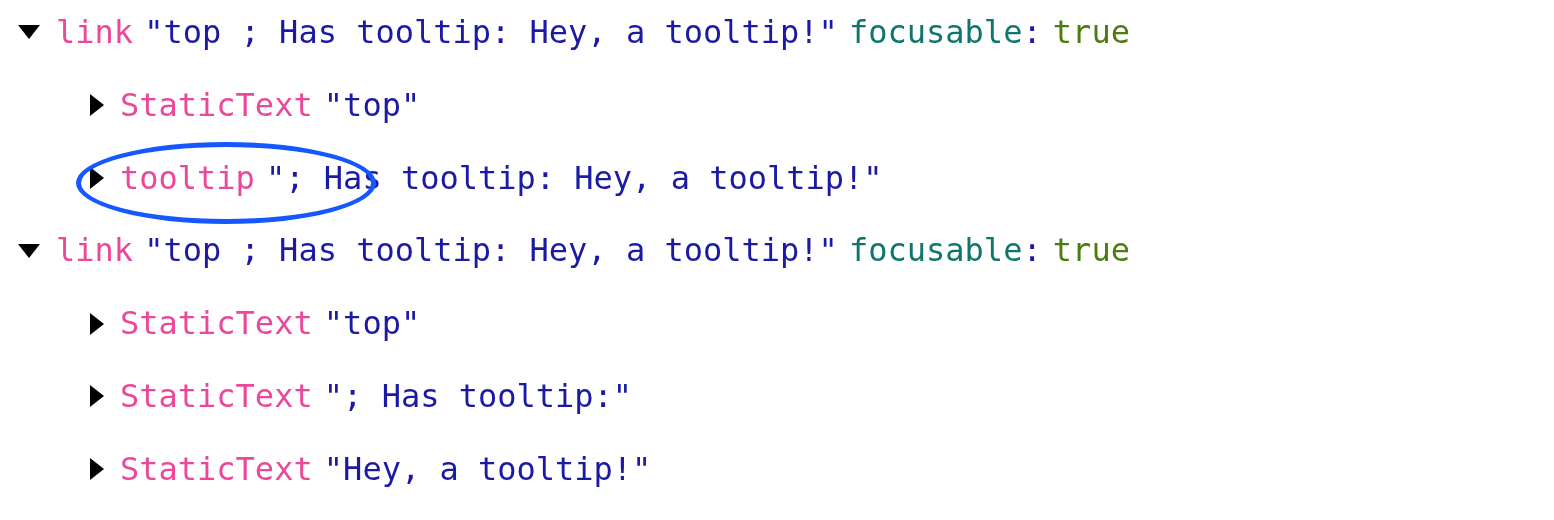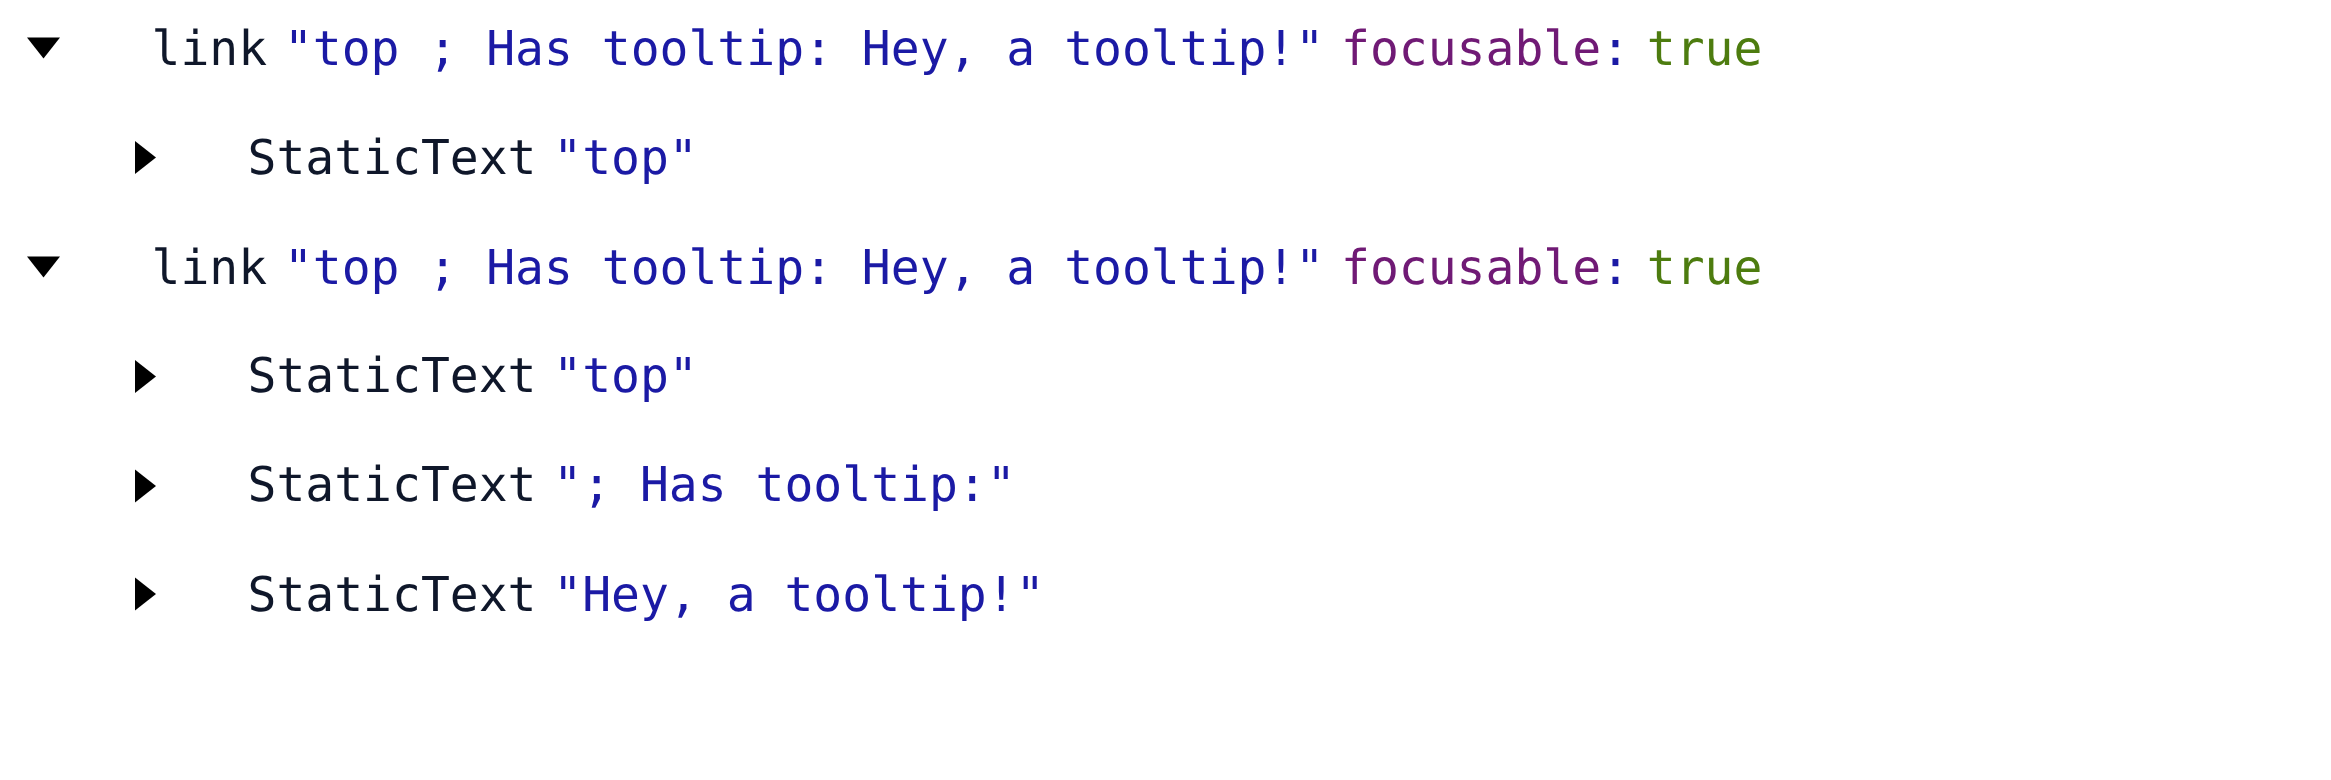--- a/index.html
+++ b/index.html
@@ -33,23 +33,23 @@
   .disclosure.open {
     border-left: 11px solid transparent;
     border-right: 11px solid transparent;
     border-top: 14px solid #000;
   }
   .disclosure.closed {
     border-top: 11px solid transparent;
     border-bottom: 11px solid transparent;
     border-left: 14px solid #000;
   }
-  .role   { color: #0f172a; margin-left: 45px; } 
+  .role   { color: #ec4899; } 
   .str    { color: #1b1aa5; } 
-  .prop   { color: #701a75; } 
+  .prop   { color: #0f766e; } 
   .val    { color: #4d7c0f; }
   .gap    { display:inline-block; width: 0.35em; }
   .circle-annot {
     position: absolute;
     border: 5px solid #1558ff;
     border-radius: 50%;
     pointer-events: none;
     z-index: 5;
     background: transparent;
   }
@@ -71,20 +71,27 @@
     <span class="val">true</span>
   </div>
 
   <div class="row indent-1">
     <span class="disclosure closed"></span>
     <span class="role">StaticText</span>
     <span class="gap"></span>
     <span class="str">"top"</span>
   </div>
 
+  <div class="row indent-1" id="row3">
+    <div class="circle-annot" style="left:58px; top:-14px; width:290px; height:72px;"></div>
+    <span class="disclosure closed"></span>
+    <span class="role">tooltip</span>
+    <span class="gap"></span>
+    <span class="str">"; Has tooltip: Hey, a tooltip!"</span>
+  </div>
 
   <div class="row">
     <span class="disclosure open"></span>
     <span class="role">link</span>
     <span class="gap"></span>
     <span class="str">"top ; Has tooltip: Hey, a tooltip!"</span>
     <span class="gap"></span>
     <span class="prop">focusable</span>
       <span class="str">:</span>
     <span class="gap"></span>

